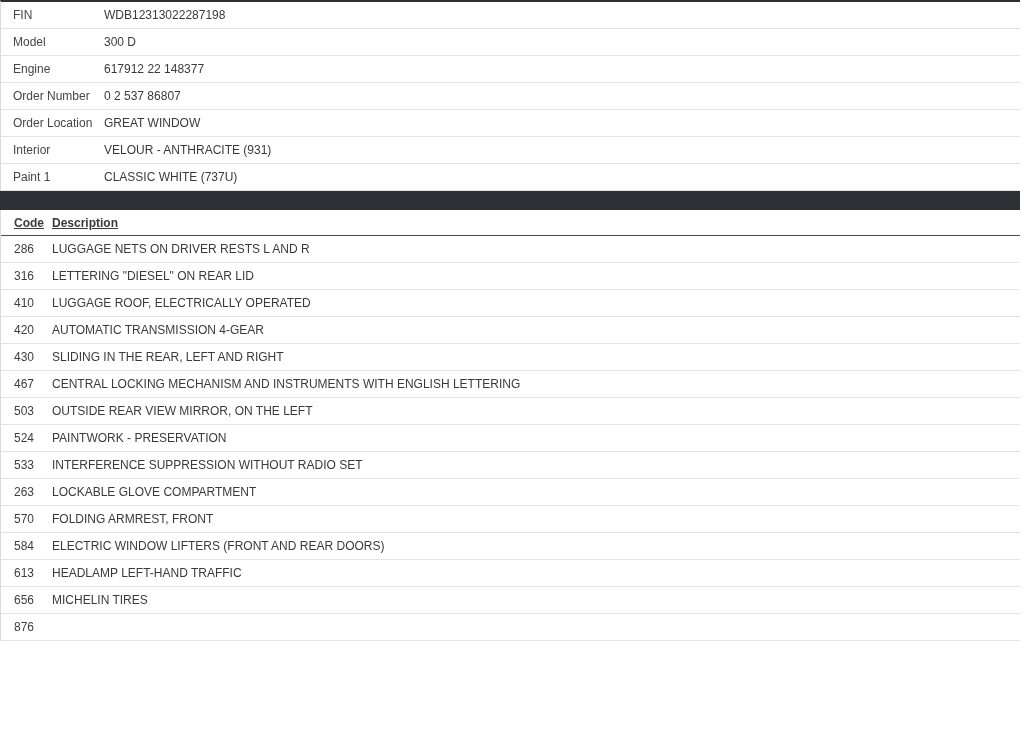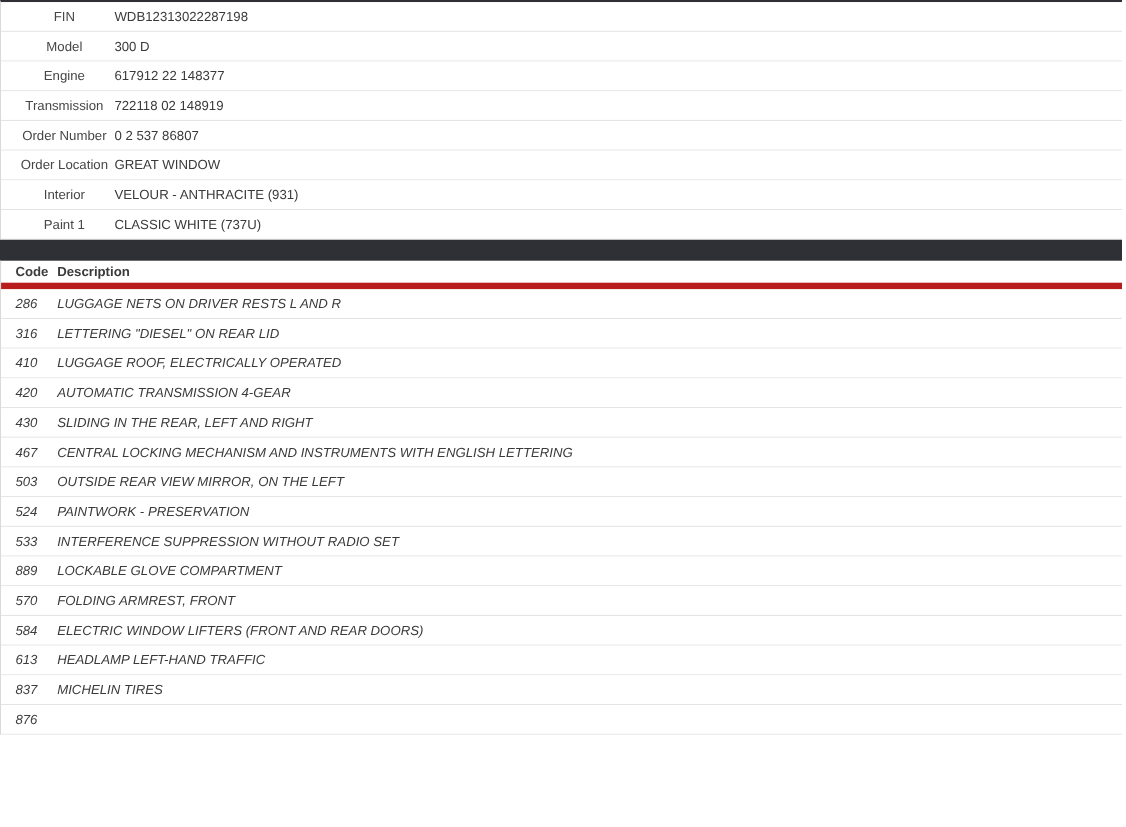--- a/index.html
+++ b/index.html
@@ -26,51 +26,50 @@
     height: 27px;
     border-bottom: 1px solid #e4e4e4;
     background: #ffffff;
   }
   .vlabel {
     display: inline-block;
     width: 103px;
     padding-left: 12px;
     color: #464646;
     flex: 0 0 auto;
-    text-align: center;
   }
   .vvalue {
     display: inline-block;
     color: #3a3a3a;
     white-space: nowrap;
   }
   
   .divider {
     height: 19px;
     background: #2e3036;
   }
   
   .codes-table {
     border-left: 1px solid #d9d9d9;
   }
   .codes-header {
     display: flex;
     align-items: center;
     height: 26px;
-    border-bottom: 6px solid #b91c1c;
+    border-bottom: 1px solid #b91c1c;
     font-weight: 700;
     color: #3d3d3d;
+    text-decoration: underline;
   }
   .crow {
     display: flex;
     align-items: center;
     height: 27px;
     border-bottom: 1px solid #e4e4e4;
     background: #ffffff;
-    font-style: italic;
   }
   .code-col {
     display: inline-block;
     width: 51px;
     padding-left: 13px;
     flex: 0 0 auto;
     color: #3d3d3d;
   }
   .desc-col {
     display: inline-block;
@@ -89,24 +88,20 @@
           <span class="vlabel">FIN</span>
           <span class="vvalue">WDB12313022287198</span>
         </div>
         <div class="vrow">
           <span class="vlabel">Model</span>
           <span class="vvalue">300 D</span>
         </div>
         <div class="vrow">
           <span class="vlabel">Engine</span>
           <span class="vvalue">617912 22 148377</span>
-        </div>
-        <div class="vrow">
-          <span class="vlabel">Transmission</span>
-          <span class="vvalue">722118 02 148919</span>
         </div>
         <div class="vrow">
           <span class="vlabel">Order Number</span>
           <span class="vvalue">0 2 537 86807</span>
         </div>
         <div class="vrow">
           <span class="vlabel">Order Location</span>
           <span class="vvalue">GREAT WINDOW</span>
         </div>
         <div class="vrow">
@@ -158,37 +153,37 @@
         </div>
         <div class="crow">
           <span class="code-col">524</span>
           <span class="desc-col">PAINTWORK - PRESERVATION</span>
         </div>
         <div class="crow">
           <span class="code-col">533</span>
           <span class="desc-col">INTERFERENCE SUPPRESSION WITHOUT RADIO SET</span>
         </div>
         <div class="crow">
-          <span class="code-col">889</span>
+          <span class="code-col">263</span>
           <span class="desc-col">LOCKABLE GLOVE COMPARTMENT</span>
         </div>
         <div class="crow">
           <span class="code-col">570</span>
           <span class="desc-col">FOLDING ARMREST, FRONT</span>
         </div>
         <div class="crow">
           <span class="code-col">584</span>
           <span class="desc-col">ELECTRIC WINDOW LIFTERS (FRONT AND REAR DOORS)</span>
         </div>
         <div class="crow">
           <span class="code-col">613</span>
           <span class="desc-col">HEADLAMP LEFT-HAND TRAFFIC</span>
         </div>
         <div class="crow">
-          <span class="code-col">837</span>
+          <span class="code-col">656</span>
           <span class="desc-col">MICHELIN TIRES</span>
         </div>
         <div class="crow">
           <span class="code-col">876</span>
         </div>
       </div>
   </section>
 
 </div>
 

